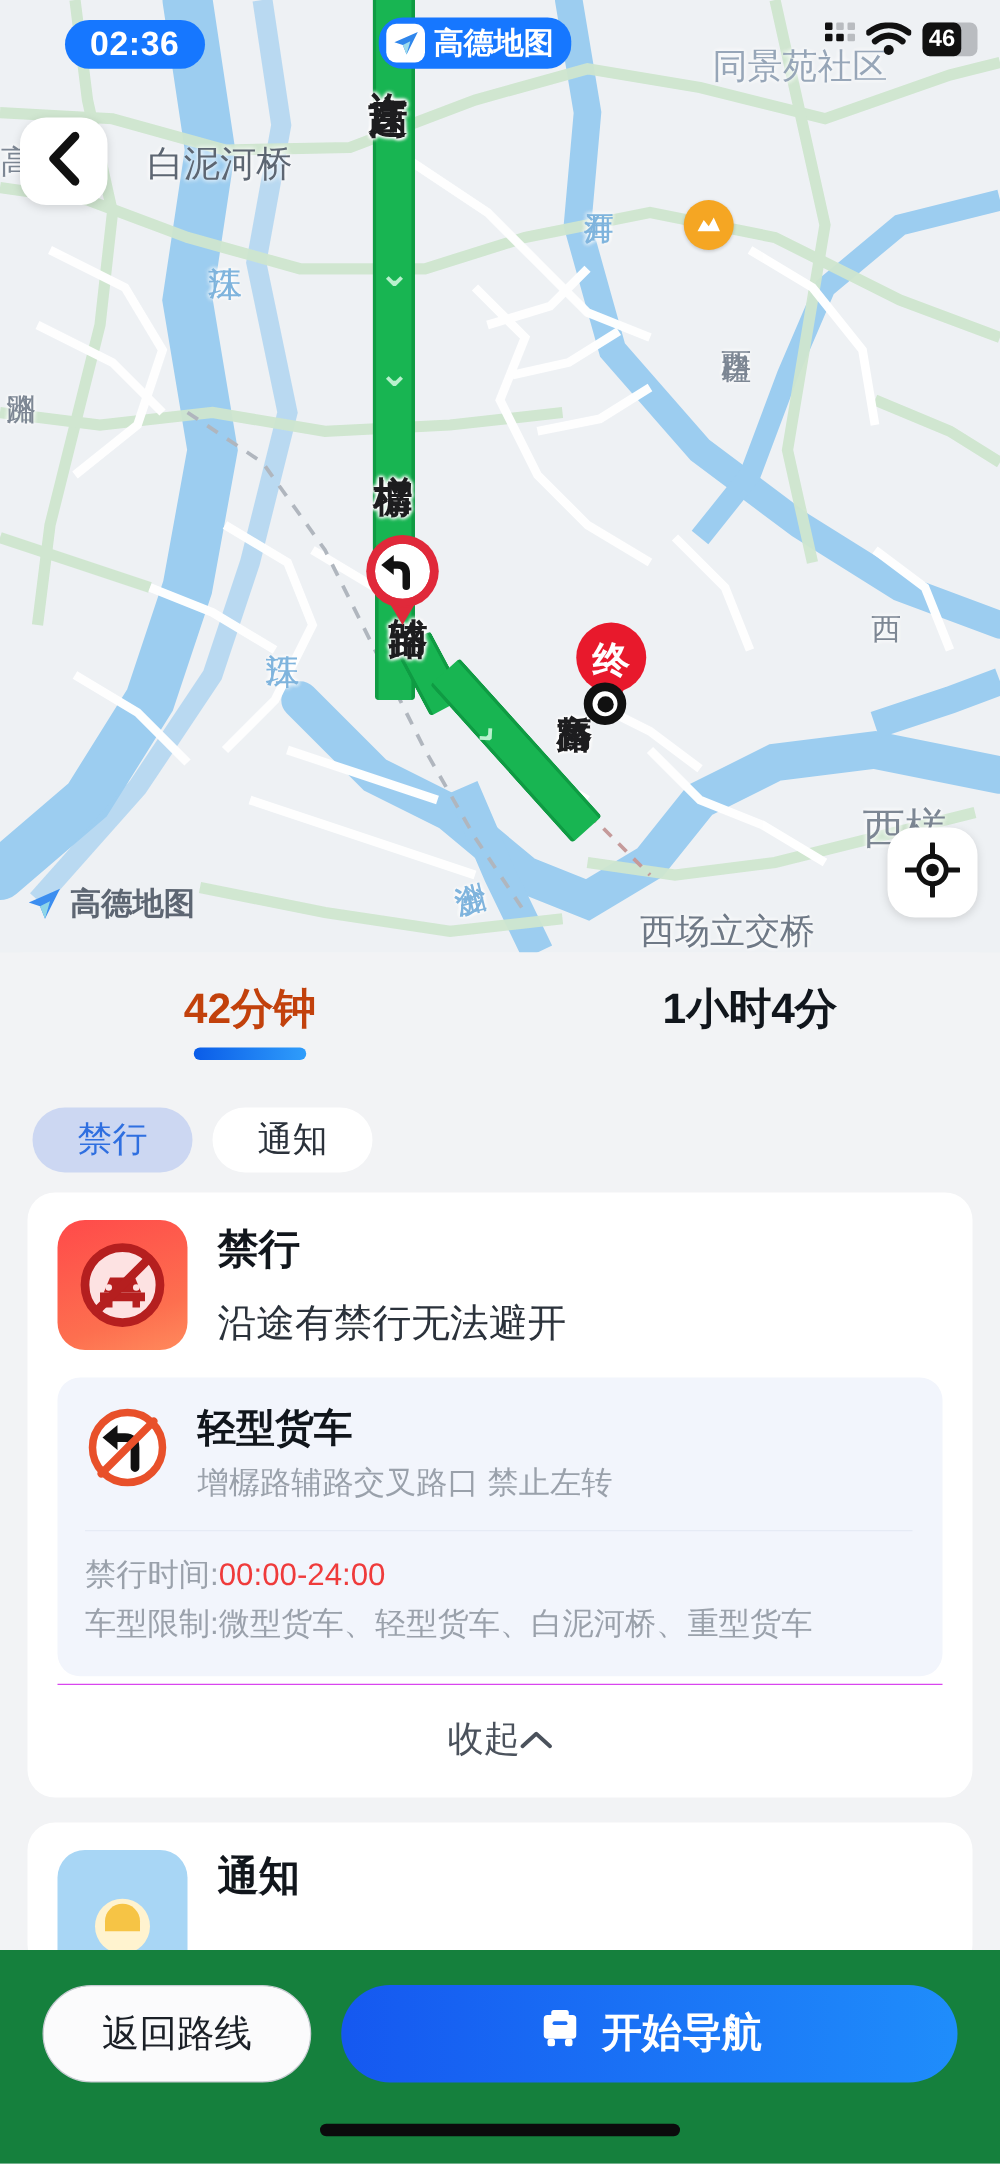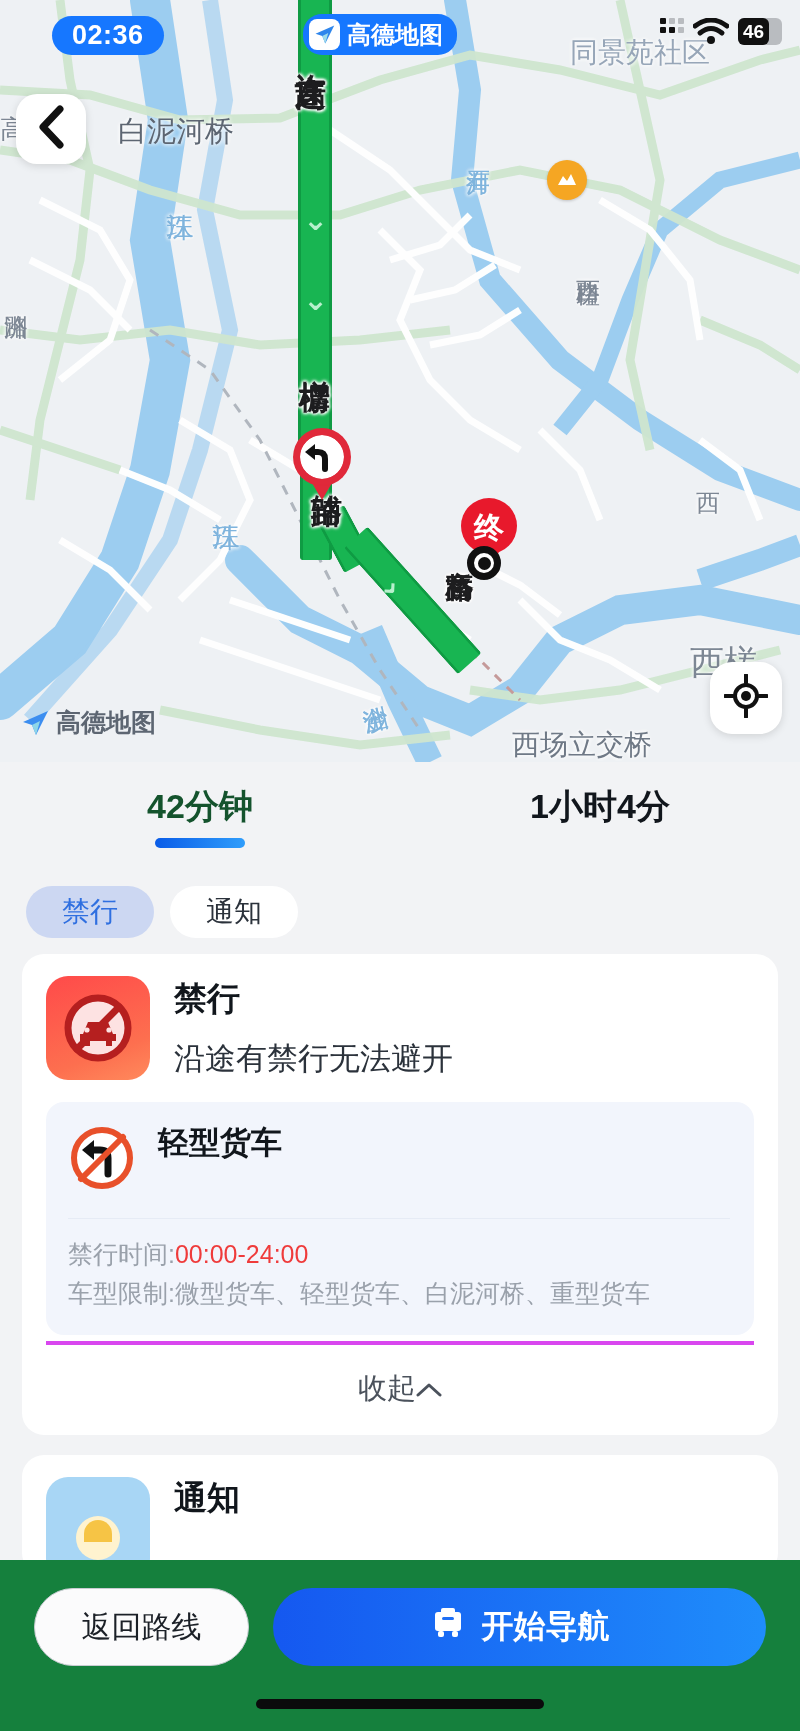--- a/index.html
+++ b/index.html
@@ -129,21 +129,21 @@
     border-radius:18px 18px 0 0;
     z-index:70;
   }
   .tabs {
     display:flex; align-items:flex-start; padding:22px 0 0 0; height:110px;
   }
   .tab {
     flex:1; text-align:center; position:relative;
     font-size:34px; font-weight:700; color:#11161c;
   }
-  .tab.active { color:#14532d; }
+  .tab.active { color:#c2410c; }
   .tab .underline {
     position:absolute; left:50%; transform:translateX(-50%); bottom:-18px;
     width:90px; height:10px; border-radius:5px;
     background:linear-gradient(90deg,#0a5ce8,#2f9dfb);
   }
   .chips { display:flex; gap:16px; padding:14px 26px 16px 26px; }
   .chip {
     padding:12px 36px; border-radius:26px;
     font-size:28px; font-weight:500; color:#2b323b; background:#fff;
     line-height:1;
@@ -168,21 +168,21 @@
   }
   .detail-head { display:flex; gap:22px; align-items:flex-start; }
   .detail-title { font-size:31px; font-weight:700; color:#11161c; line-height:1.2; }
   .detail-sub { font-size:25px; color:#9aa1ab; margin-top:10px; line-height:1.25; }
   .detail-meta { margin-top:22px; padding-top:16px; border-top:1px solid #e6ebf5; }
   .meta-row { font-size:25px; color:#9aa1ab; line-height:1.55; }
   .meta-row .val-red { color:#ef3b3b; }
 
   .collapse {
     text-align:right; padding:24px 0 26px 0; margin-top:4px;
-    border-top:4px solid #d946ef;
+    border-top:1px solid #d946ef;
     font-size:29px; color:#4b525c;
     display:flex; align-items:center; justify-content:center; 
   }
 
   .card2 {
     margin:20px 22px 0 22px; background:#fff; border-radius:22px;
     padding:22px 24px; display:flex; gap:24px; align-items:flex-start;
     height:120px; overflow:hidden;
   }
   .notice-icon {
@@ -428,20 +428,21 @@
             <svg width="68" height="68" viewBox="0 0 68 68">
               <circle cx="34" cy="34" r="29" fill="#fff"></circle>
               <path d="M40 50 L40 34 Q40 26 32 26 L22 26" stroke="#111" stroke-width="7" fill="none" stroke-linecap="round" stroke-linejoin="round"></path>
               <path d="M26 16 L14 26 L26 36 Z" fill="#111"></path>
               <circle cx="34" cy="34" r="28" fill="none" stroke="#e8502a" stroke-width="6"></circle>
               <path d="M13 55 L55 13" stroke="#e8502a" stroke-width="6" stroke-linecap="round"></path>
             </svg>
           </span>
           <div>
             <div class="detail-title">轻型货车</div>
+            <div class="detail-sub">增樼路辅路交叉路口 禁止左转</div>
           </div>
         </div>
         <div class="detail-meta">
           <div class="meta-row">
             <span>禁行时间:</span><span class="val-red">00:00-24:00</span>
           </div>
           <div class="meta-row">
             <span>车型限制:</span><span>微型货车、轻型货车、白泥河桥、重型货车</span>
           </div>
         </div>

